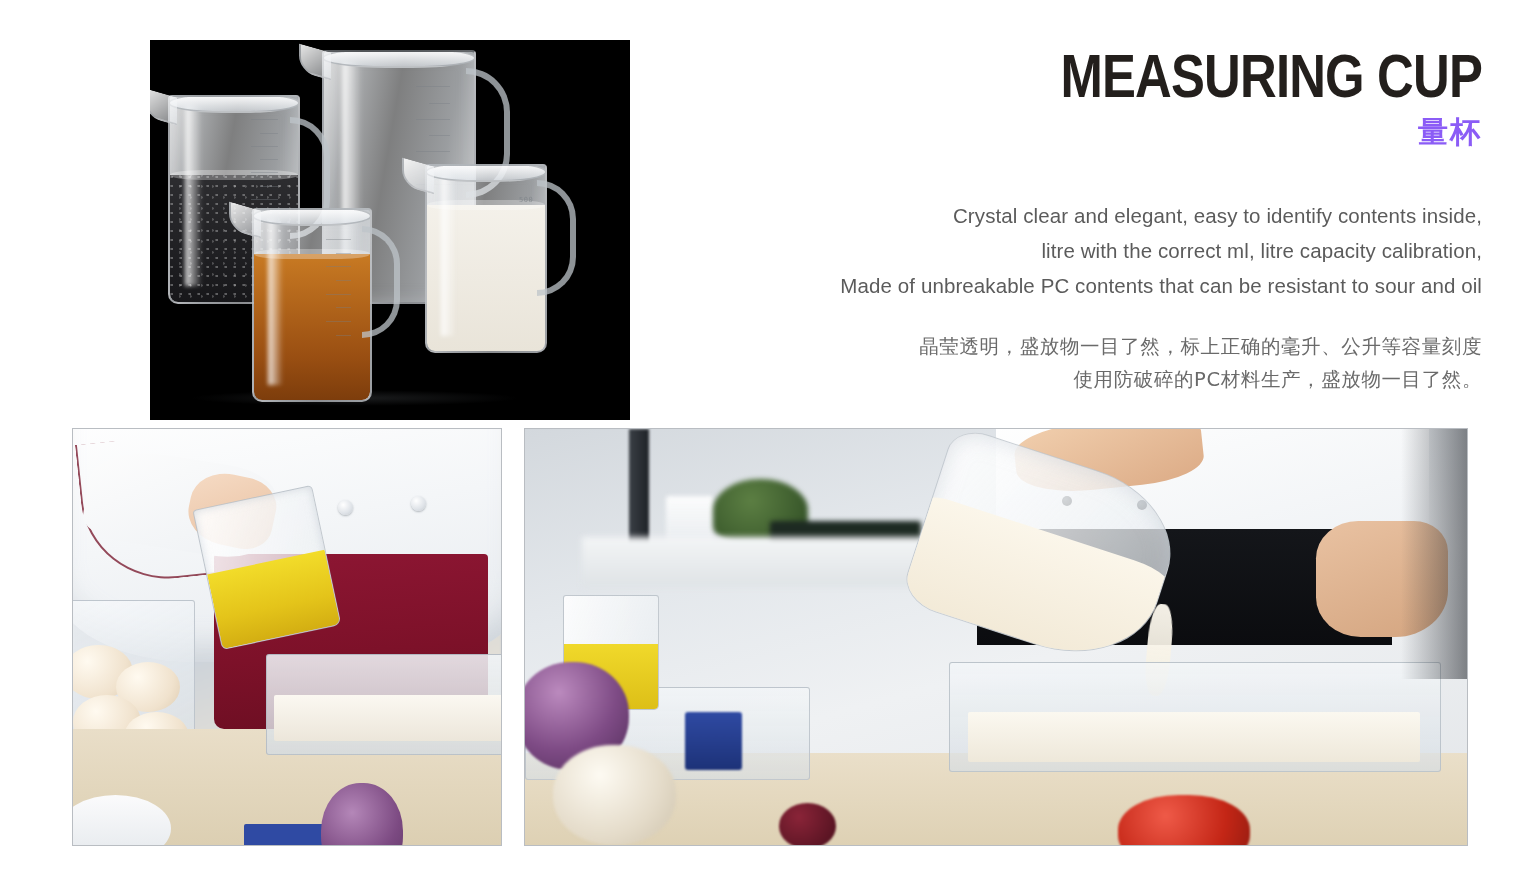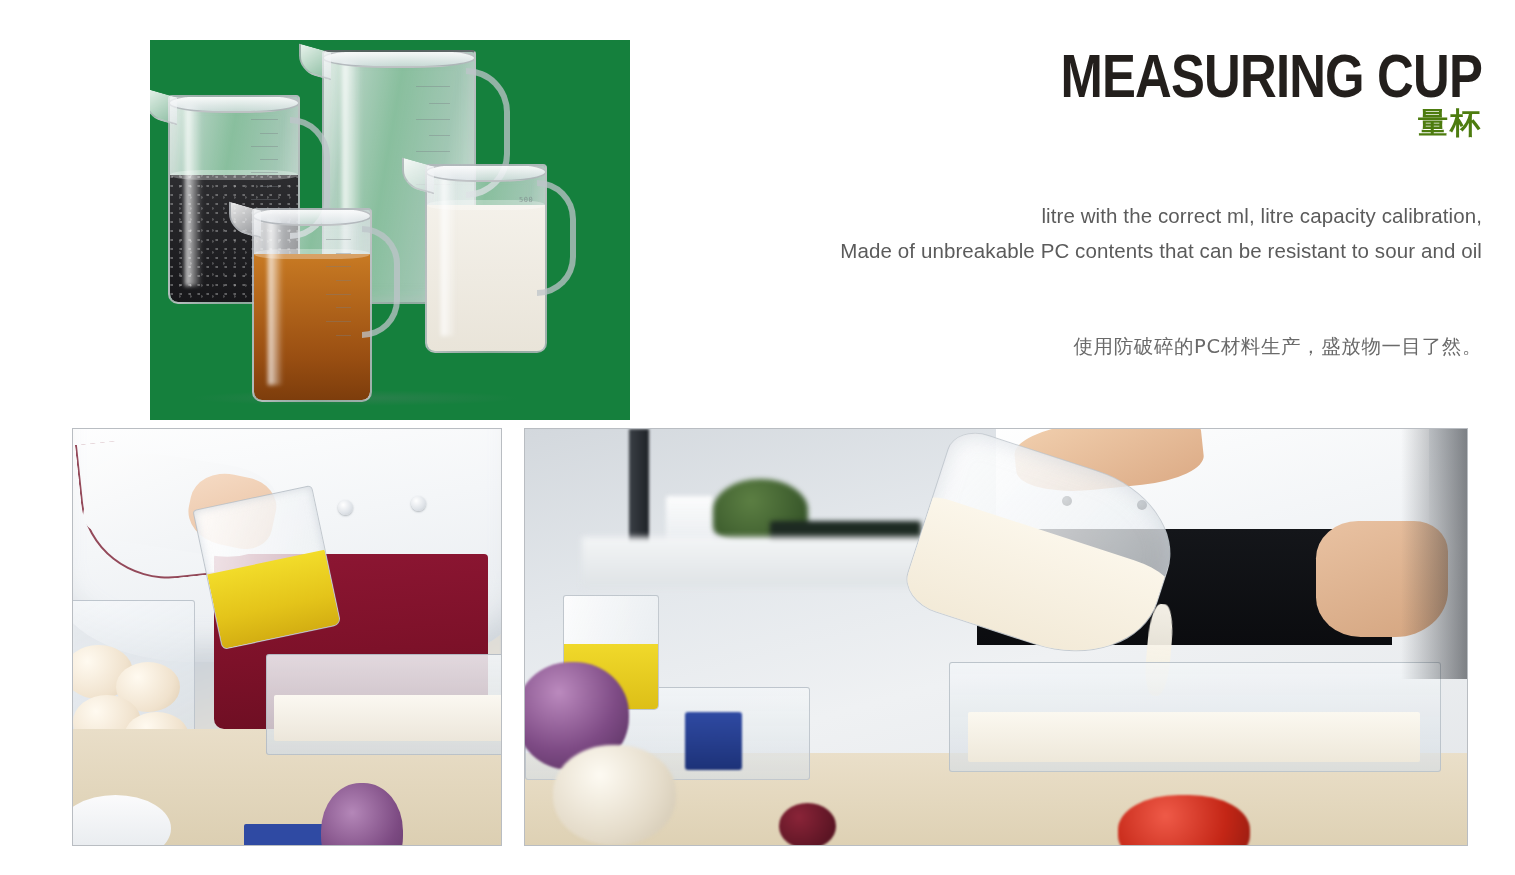--- a/index.html
+++ b/index.html
@@ -9,21 +9,21 @@
     overflow:hidden;position:relative;
   }
   #page{position:absolute;inset:0;background:#fff;}
 
   
   #hero{position:absolute;left:0;top:0;width:1515px;height:420px;}
 
   
   #product-photo{
     position:absolute;left:150px;top:40px;width:480px;height:380px;
-    background:#15803d;overflow:hidden;
+    background:#000000;overflow:hidden;
   }
   .cup{position:absolute;}
   .cup .body{
     position:absolute;left:0;top:0;width:100%;height:100%;
     border:2px solid rgba(150,155,160,.55);
     border-top:2px solid rgba(165,170,175,.75);
     border-radius:4px 4px 10px 10px;
     background:linear-gradient(100deg,
         rgba(255,255,255,.92) 0%,
         rgba(236,239,242,.72) 18%,
@@ -109,22 +109,22 @@
     position:absolute;right:33px;top:46px;width:860px;text-align:right;
   }
   #title-en{
     font-family:"Liberation Sans Narrow","Liberation Sans",sans-serif;
     font-weight:700;font-size:62px;line-height:60px;
     letter-spacing:-1px;color:#231f1c;
     transform:scaleX(.82);transform-origin:right center;
     white-space:nowrap;
   }
   #title-zh{
-    font-size:30px;line-height:34px;letter-spacing:2px;
-    color:#4d7c0f;font-weight:700;
+    margin-top:9px;font-size:30px;line-height:34px;letter-spacing:2px;
+    color:#8b5cf6;font-weight:700;
     font-family:"DejaVu Sans","Liberation Sans",sans-serif;
   }
 
   #desc-en{
     position:absolute;right:33px;top:198px;width:920px;text-align:right;
     color:#5b5b5b;font-size:20.5px;line-height:35px;letter-spacing:.1px;
     font-family:"Liberation Sans","DejaVu Sans",sans-serif;
   }
   #desc-en p{margin:0;}
 
@@ -435,25 +435,27 @@
         <div class="handle"></div>
       </div>
     </div>
 
     <div id="headline-block">
       <div id="title-en">MEASURING CUP</div>
       <div id="title-zh">量杯</div>
     </div>
 
     <div id="desc-en">
+      <p>Crystal clear and elegant, easy to identify contents inside,</p>
       <p>litre with the correct ml, litre capacity calibration,</p>
       <p>Made of unbreakable PC contents that can be resistant to sour and oil</p>
     </div>
 
     <div id="desc-zh">
+      <p>晶莹透明，盛放物一目了然，标上正确的毫升、公升等容量刻度</p>
       <p>使用防破碎的PC材料生产，盛放物一目了然。</p>
     </div>
   </div>
 
   <div class="photo" id="photo-left">
     <div class="layer bg"></div>
     <div class="layer coat"></div>
     <div class="layer coat-trim"></div>
     <div class="layer btn1"></div>
     <div class="layer btn2"></div>

